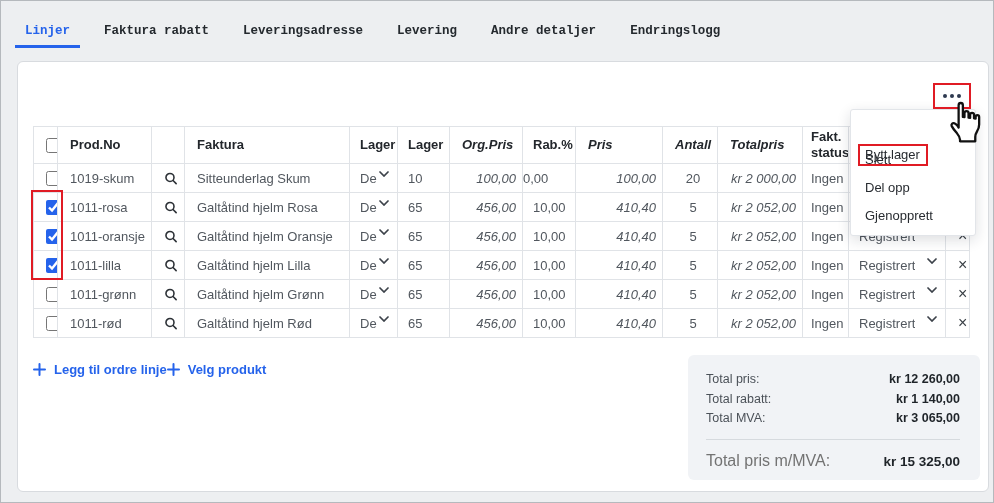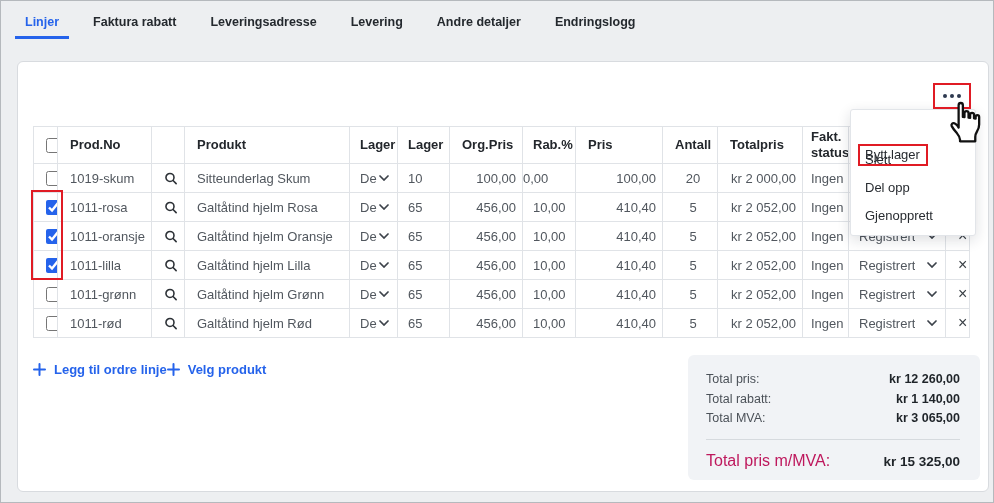--- a/index.html
+++ b/index.html
@@ -5,21 +5,21 @@
   * { margin:0; padding:0; box-sizing:border-box; }
   html,body { width:994px; height:503px; }
   body {
     position:relative;
     font-family:"Liberation Sans", sans-serif;
     background:#edeff1;
     border:1px solid #b5b9bd;
     overflow:hidden;
   }
   
-  .tabs { position:absolute; top:5px; left:14px; display:flex; }
+  .tabs { position:absolute; top:14px; left:14px; display:flex;font-family:Liberation Mono, monospace; }
   .tab {
     padding:9px 10px 10px 10px; font-size:12.5px; font-weight:600;
     color:#24292e; cursor:pointer; white-space:nowrap; margin-right:14px;
   }
   .tab.active { color:#2563eb; border-bottom:3px solid #2563eb; padding-bottom:7px; }
   
   .card {
     position:absolute; left:16px; top:60px; width:972px; height:431px;
     background:#ffffff; border:1px solid #d8dbdf; border-radius:6px;
   }
@@ -37,26 +37,26 @@
     font-size:13px; color:#51575e;
   }
   table.lines th, table.lines td { border:1px solid #e0e3e7; overflow:hidden; }
   table.lines th {
     height:36px; font-size:13px; font-weight:700; color:#23272c;
     text-align:left; padding:2px 6px 2px 12px; line-height:16px;
     background:#ffffff; vertical-align:middle;
   }
   table.lines td { height:29px; padding:0 6px 0 12px; vertical-align:middle; background:#fff; }
   th.c, td.c { text-align:center; padding:0; }
-  th.r, td.r { text-align:right; padding-right:12px; }
+  th.r, td.r { text-align:right; padding-right:12px;font-style:italic; }
   td.sel-cell, th.sel-cell { padding:0 6px 0 9px; }
   input[type=checkbox] {
     width:15px; height:15px; accent-color:#2563eb; cursor:pointer; vertical-align:middle;
   }
-  .sel { display:flex; align-items:center; justify-content:space-between; cursor:pointer; }
+  .sel { display:flex; justify-content:space-between; cursor:pointer; }
   .sel .txt { white-space:nowrap; overflow:hidden; }
   .status-sel .txt { max-width:66px; }
   .x-btn {
     font-size:16px; color:#3a4046; cursor:pointer; line-height:1;
     display:inline-block; width:100%; text-align:center;
   }
   .mag { display:flex; align-items:center; justify-content:center; cursor:pointer; }
   
   .menu {
     position:absolute; left:832px; top:47px; width:126px; z-index:5;
@@ -85,21 +85,21 @@
   }
   
   .totals {
     position:absolute; left:670px; top:293px; width:292px; height:125px;
     background:#f1f3f6; border-radius:6px; padding:15px 20px 12px 18px;
   }
   .trow { display:flex; justify-content:space-between; align-items:baseline; line-height:19.5px;text-align:right; }
   .trow .lbl { font-size:12.5px; color:#4b5158; }
   .trow .val { font-size:12.5px; font-weight:700; color:#1f2429; }
   .tdivider { border-top:1px solid #d6dade; margin:10px 0 11px 0; }
-  .trow.big .lbl { font-size:16px; color:#be185d; }
+  .trow.big .lbl { font-size:16px; color:#737373; }
   .trow.big .val { font-size:13.5px; }
 </style>
 </head>
 <body>
 
 <div class="tabs">
   <div class="tab active">Linjer</div>
   <div class="tab">Faktura rabatt</div>
   <div class="tab">Leveringsadresse</div>
   <div class="tab">Levering</div>
@@ -132,21 +132,21 @@
         <col style="width:85px">
         <col style="width:46px">
       <col style="width:97px">
         <col style="width:24px">
     </colgroup>
     <thead>
       <tr>
         <th class="c sel-cell"><input type="checkbox" style=""></th>
         <th>Prod.No</th>
         <th></th>
-        <th>Produkt</th>
+        <th>Faktura</th>
         <th style="padding-left:10px">Lager</th>
         <th style="padding-left:10px">Lager</th>
         <th class="r">Org.Pris</th>
         <th style="padding-left:10px">Rab.%</th>
         <th class="r">Pris</th>
         <th class="r">Antall</th>
         <th class="r">Totalpris</th>
         <th style="padding-left:8px">Fakt. status</th>
         <th></th>
         <th></th>

